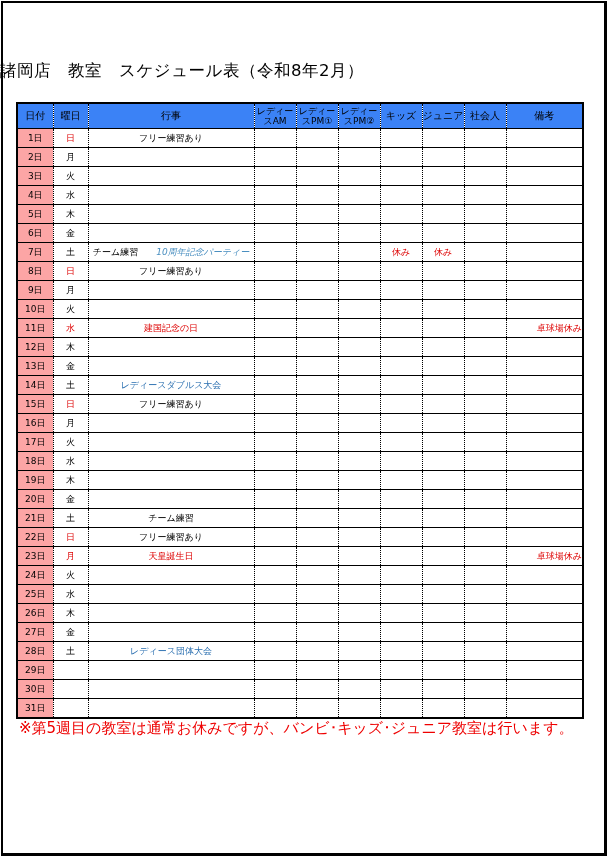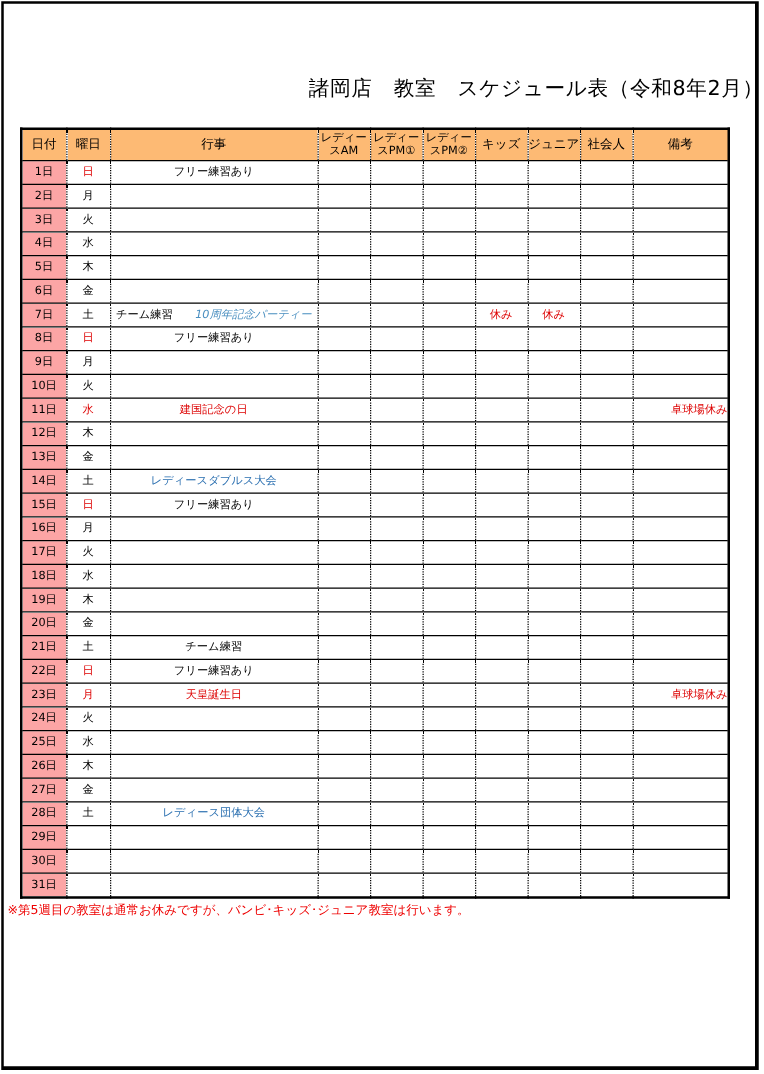--- a/index.html
+++ b/index.html
@@ -1,38 +1,38 @@
 <!DOCTYPE html>
 <html><head>
 <meta charset="utf-8">
 <style>
   html, body { margin: 0; padding: 0; background: #fff; }
   body { width: 611px; height: 859px; position: relative; overflow: hidden;
          font-family: "DejaVu Sans", "Liberation Sans", sans-serif; color: #000; }
   .page { position: absolute; left: 1px; top: 1px; width: 606px; height: 855px;
           border: 2px solid #000; border-right-width: 3px; border-bottom-width: 3px; box-sizing: border-box; background: #fff; }
-  .title { position: absolute; left: 0; top: 60px; width: 611px; text-align: right;
+  .title { position: absolute; left: 0; top: 60px; width: 611px; text-align: left;
            font-size: 16.5px; letter-spacing: 0.5px; }
   table.sched { position: absolute; left: 16px; top: 102px; border-collapse: collapse;
                 table-layout: fixed; border: 2px solid #000; }
   table.sched th, table.sched td { padding: 0; font-size: 9px; height: 18px; line-height: 18px;
        border-top: 1px solid #000; border-bottom: 1px solid #000;
        border-left: 1px dotted #000; border-right: 1px dotted #000; overflow: hidden; white-space: nowrap; }
-  table.sched th { background: #fdba74; font-weight: normal; height: 24px; line-height: 10px; font-size: 9px; text-align: center; }
+  table.sched th { background: #3b82f6; font-weight: normal; height: 24px; line-height: 10px; font-size: 9px; text-align: center; }
   table.sched th.big { font-size: 10px; line-height: 24px; }
   td.date { background: #fca5a5; text-align: center; font-size: 9px; }
   td.dow { text-align: center; font-size: 10px; }
   td.event { text-align: center; padding-left: 2px; font-size: 9.5px; }
   td.mark { text-align: center; font-size: 9px; }
   td.note { text-align: right; padding-left: 1px; font-size: 9px; }
   .red { color: #dd0000; }
   .blue { color: #2a6fb0; }
   .blue-light { color: #4a8fc0; }
   .ev2 { margin-left: 18px; font-style: italic; }
-  .footnotes { position: absolute; left: 6px; top: 719px; font-size: 10px; color: #ee0000; line-height: 19px; }
+  .footnotes { position: absolute; left: 19px; top: 719px; font-size: 15px; color: #ee0000; line-height: 19px; }
 </style>
 </head>
 <body>
 
 <div class="page"></div>
 
 <div class="title">諸岡店　教室　スケジュール表（令和8年2月）</div>
 
 <table class="sched">
   <colgroup>

